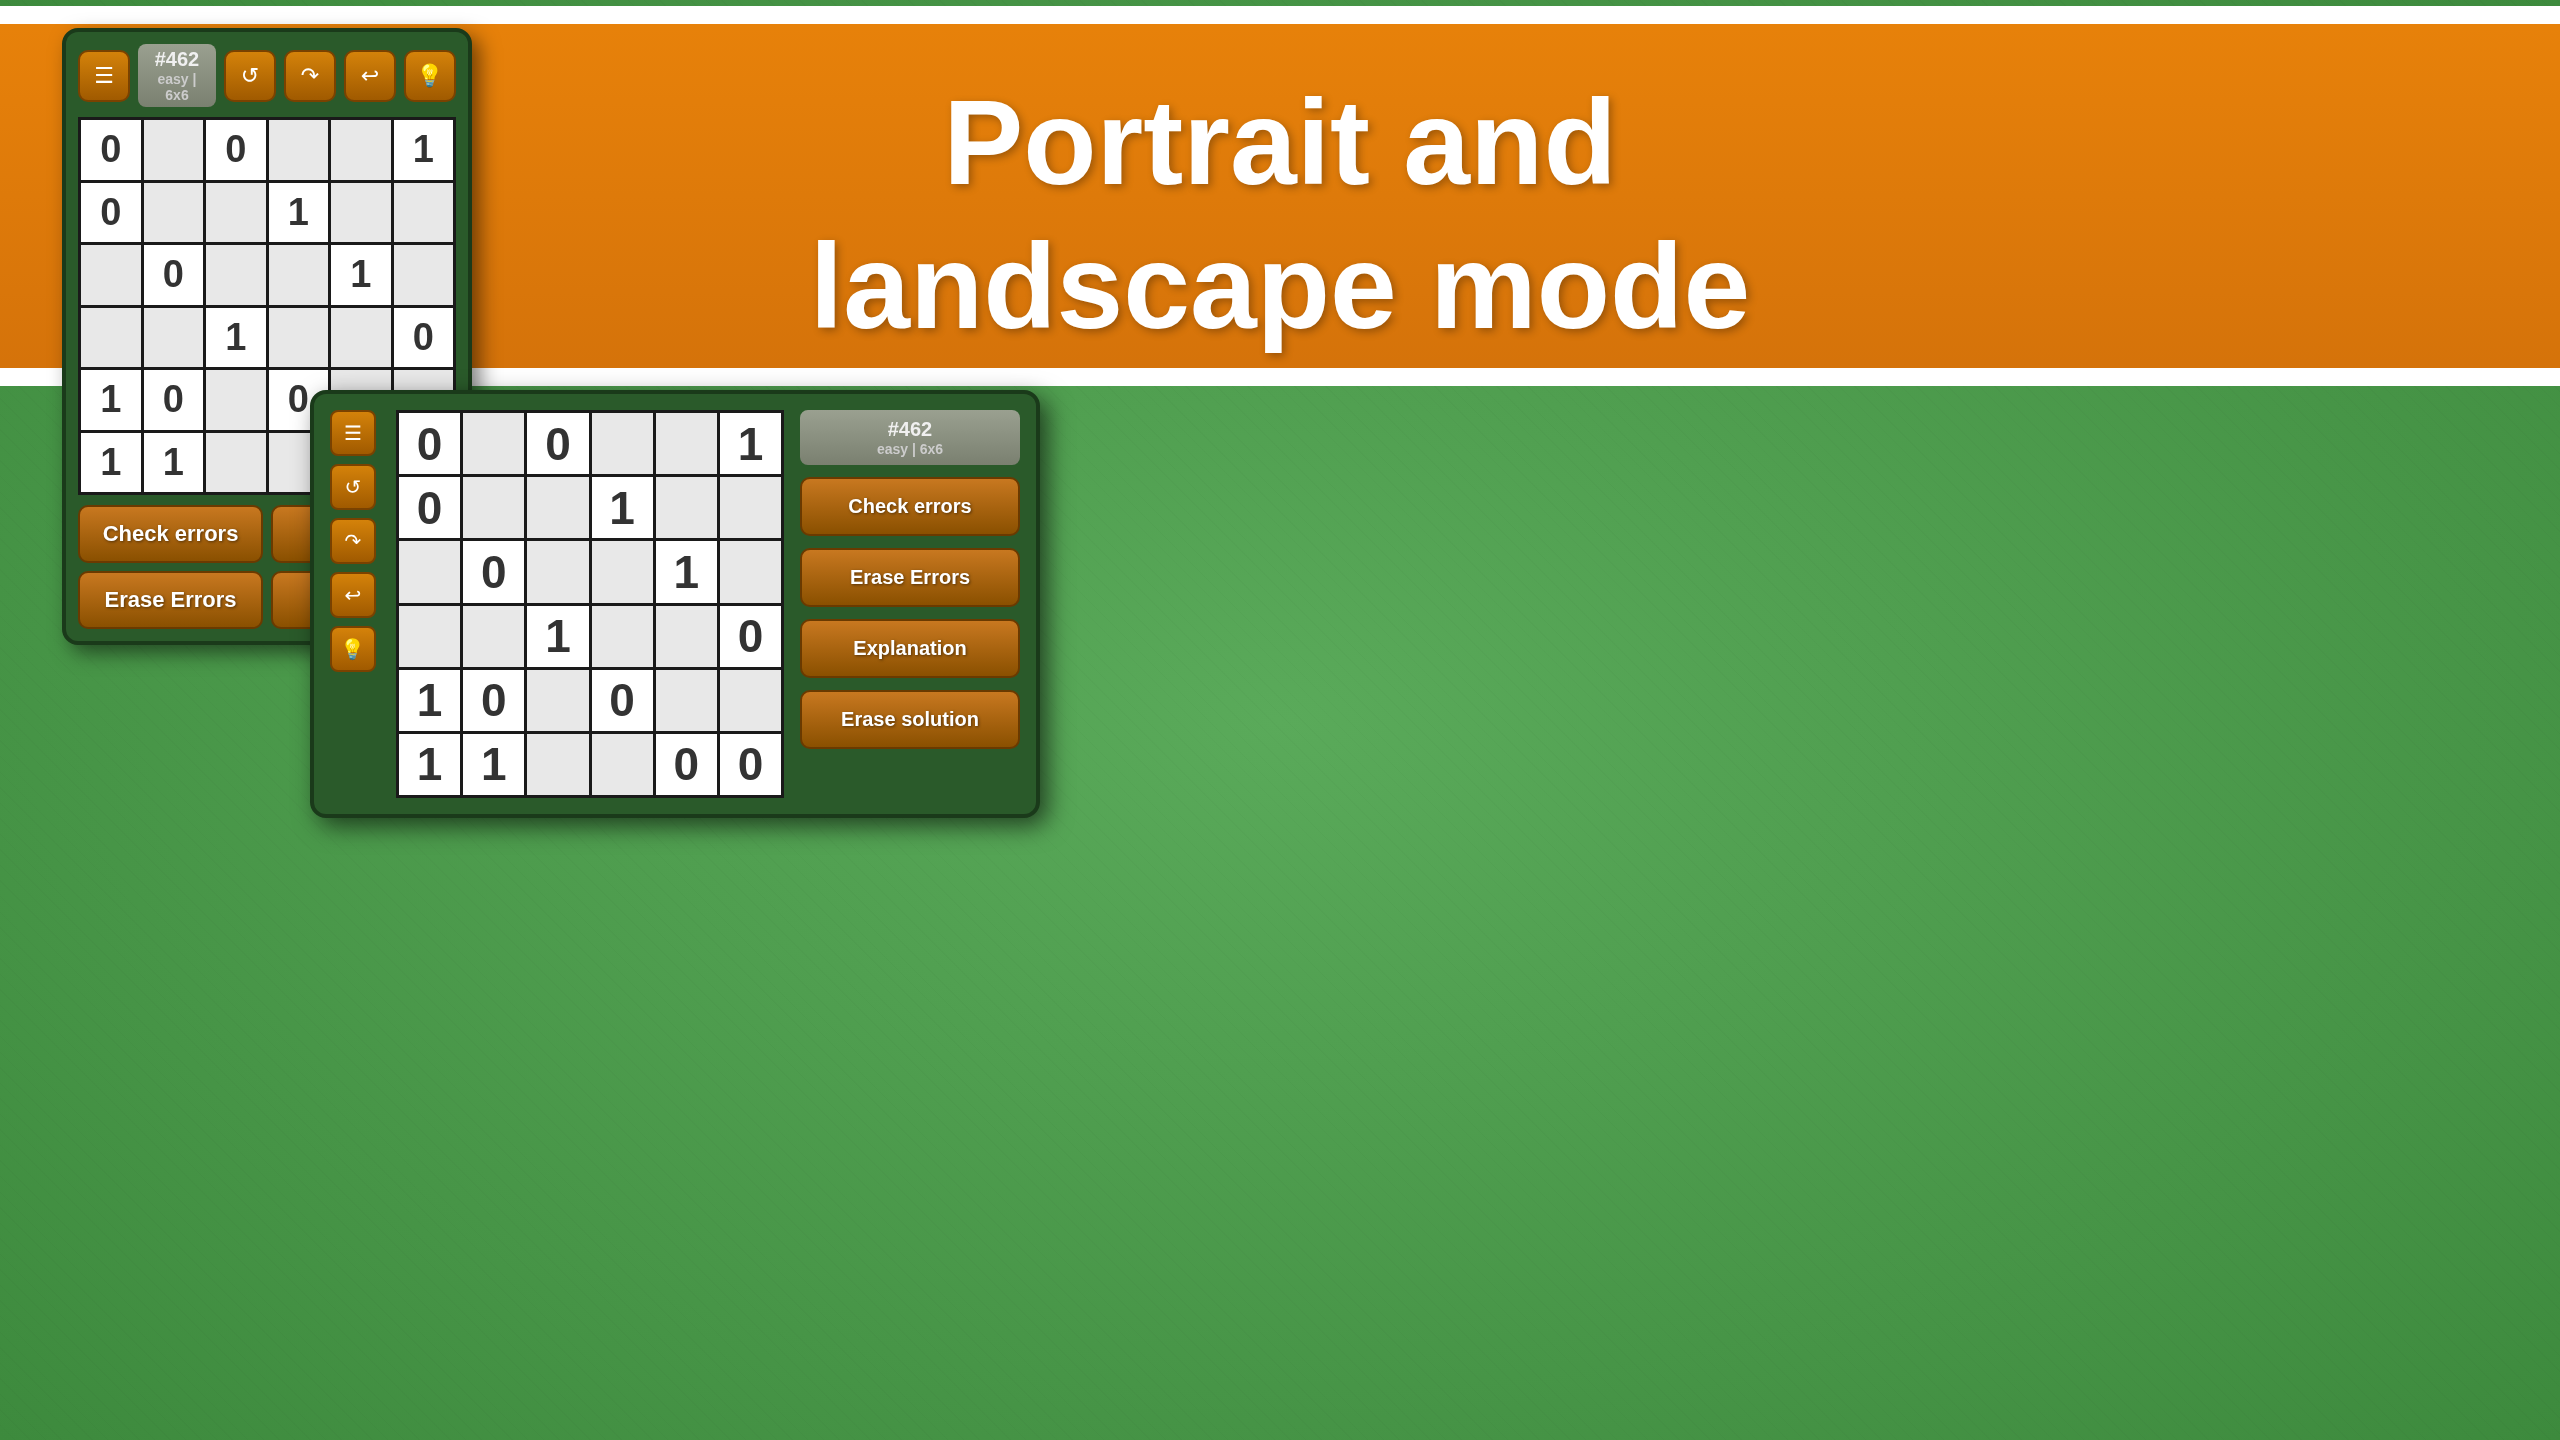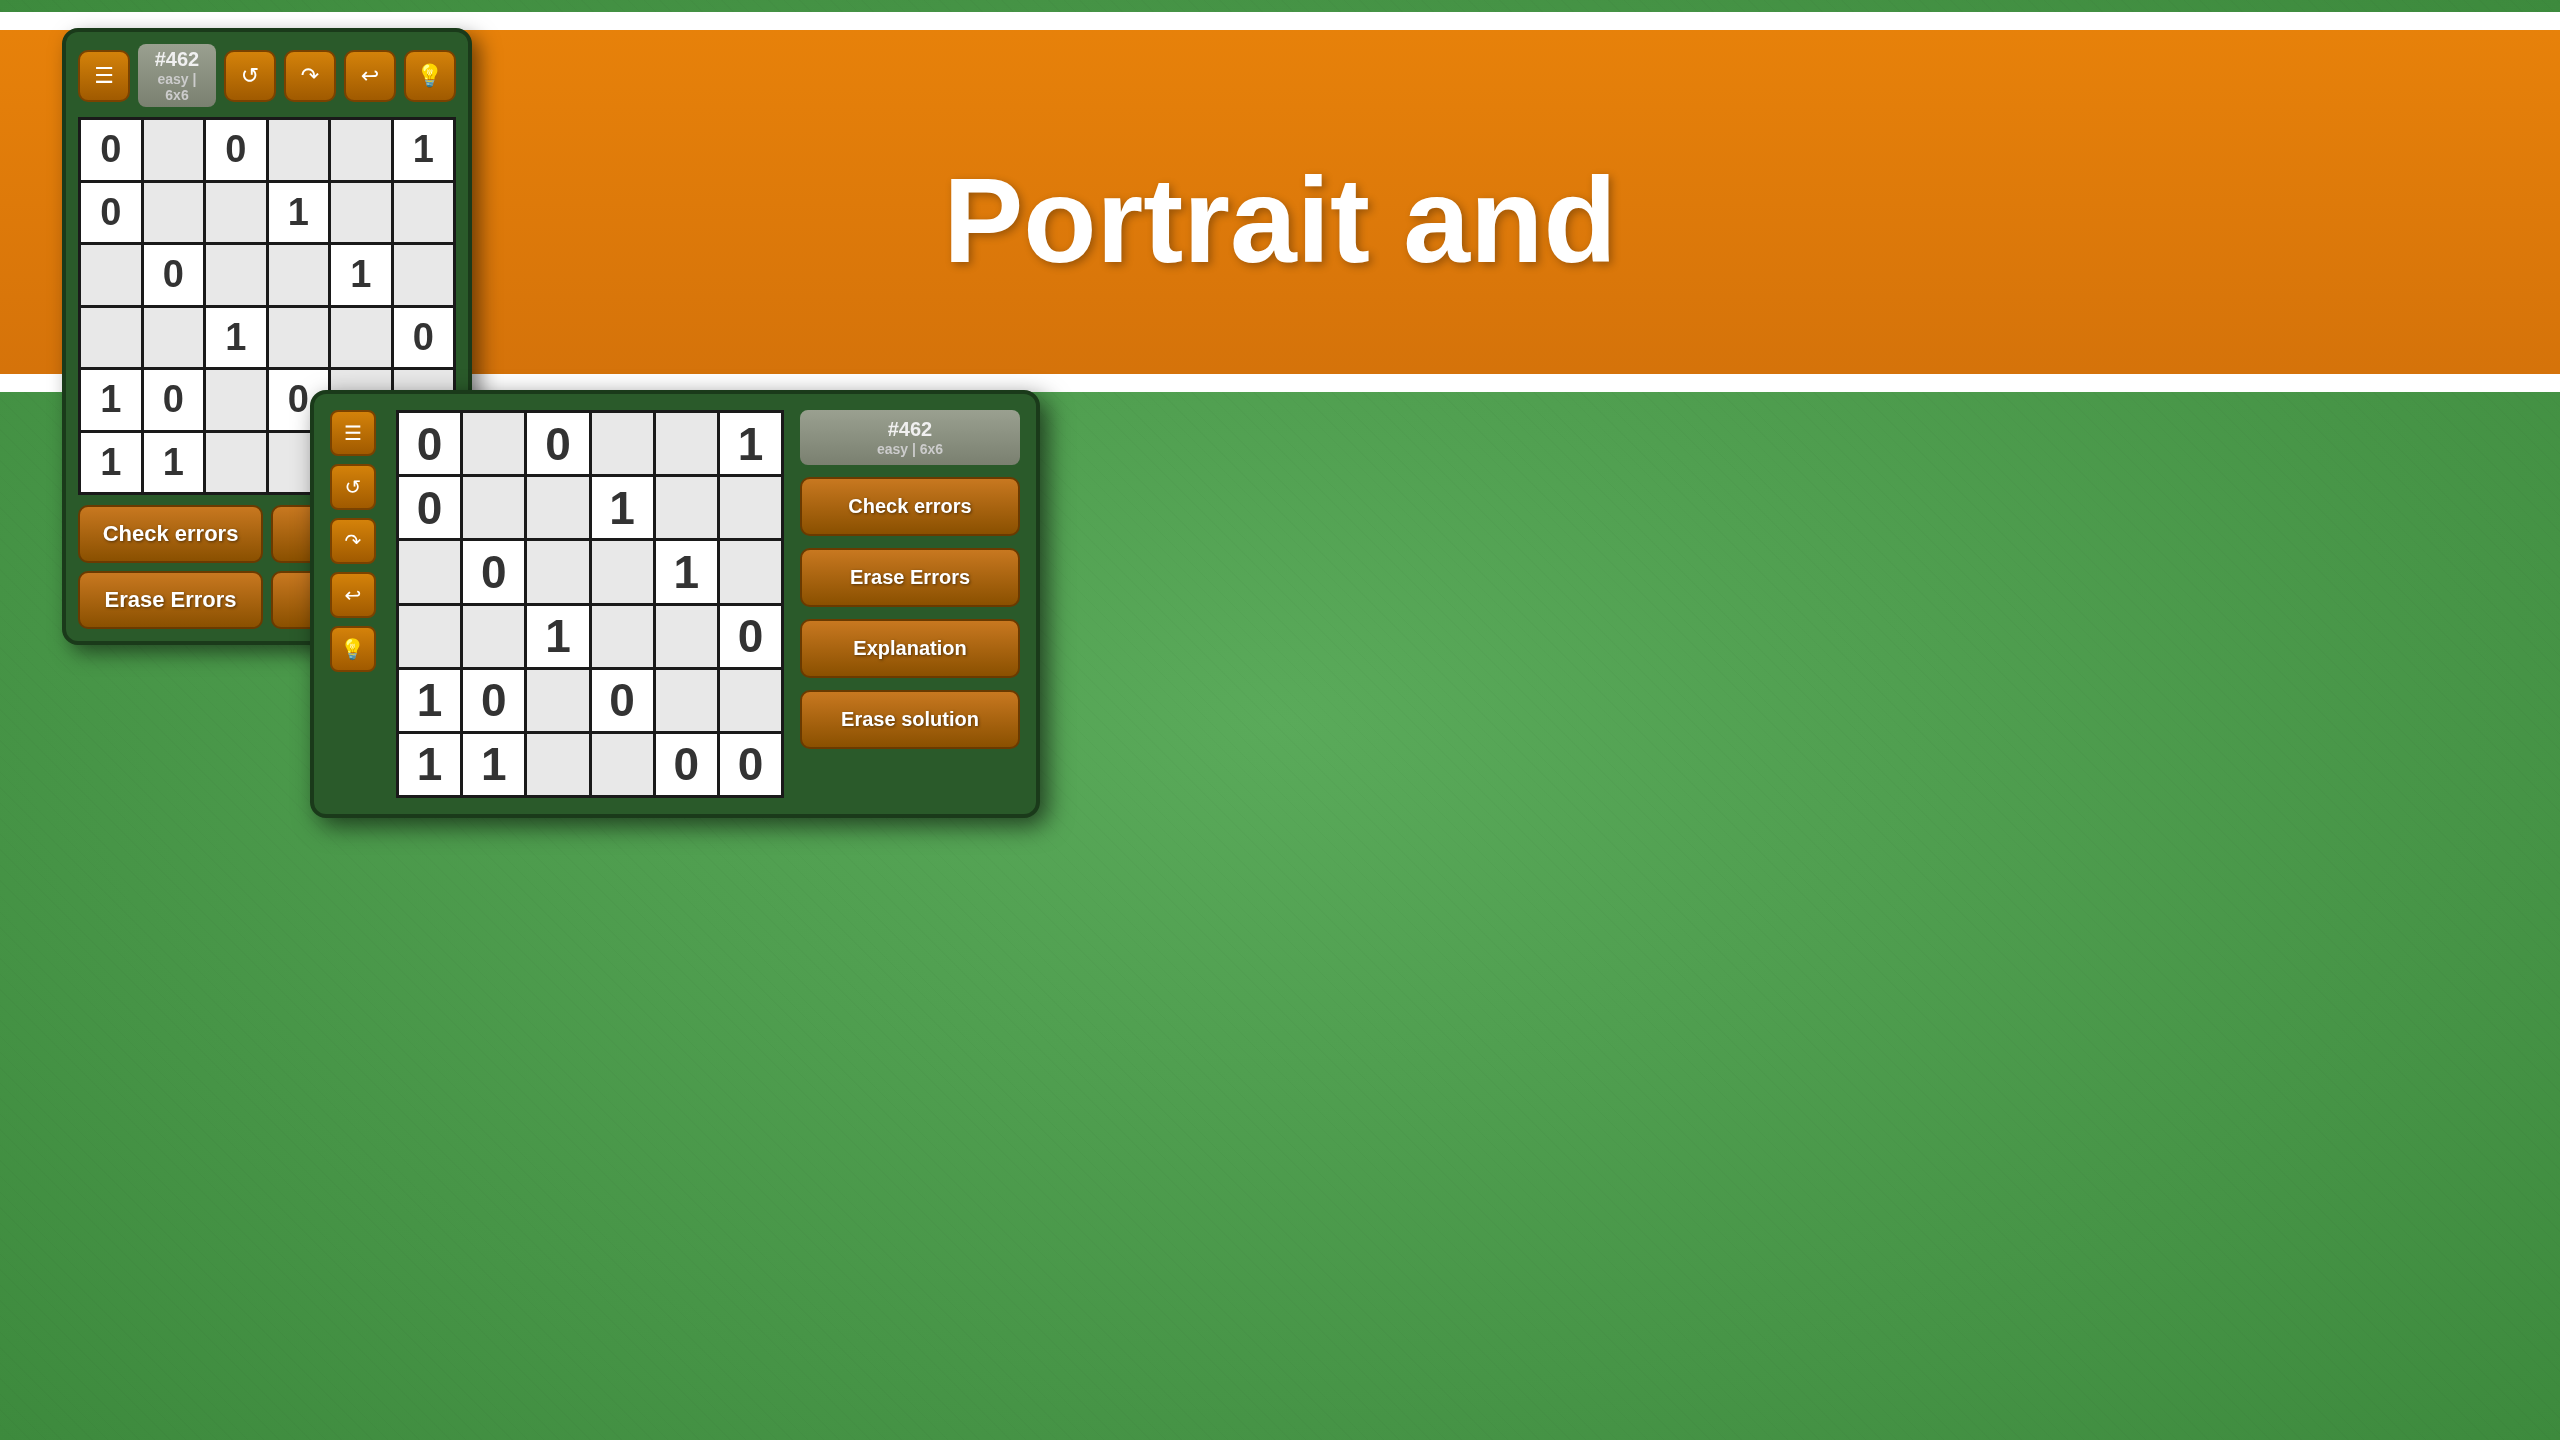--- a/index.html
+++ b/index.html
@@ -20,21 +20,21 @@
       position: absolute;
       inset: 0;
       background-image: 
         repeating-linear-gradient(45deg, transparent, transparent 10px, rgba(0,0,0,0.02) 10px, rgba(0,0,0,0.02) 11px);
       pointer-events: none;
     }
 
     
     .banner {
       position: absolute;
-      top: 12px;
+      top: 6px;
       left: 0;
       right: 0;
       height: 380px;
       background: linear-gradient(180deg, #e8820a 0%, #d4720a 100%);
       display: flex;
       align-items: center;
       justify-content: center;
     }
 
     .banner::before {
@@ -281,20 +281,21 @@
       text-align: center;
       text-shadow: 1px 1px 3px rgba(0,0,0,0.5);
     }
   </style>
 </head>
 <body>
 
 <div class="banner">
   <div class="banner-text">
     <span>Portrait and</span><br>
+    <span>landscape mode</span>
   </div>
 </div>
 
 <div class="portrait-device">
 
   <div class="device-toolbar">
     <div class="toolbar-btn">
       <span>☰</span>
     </div>
     <div class="toolbar-title">

